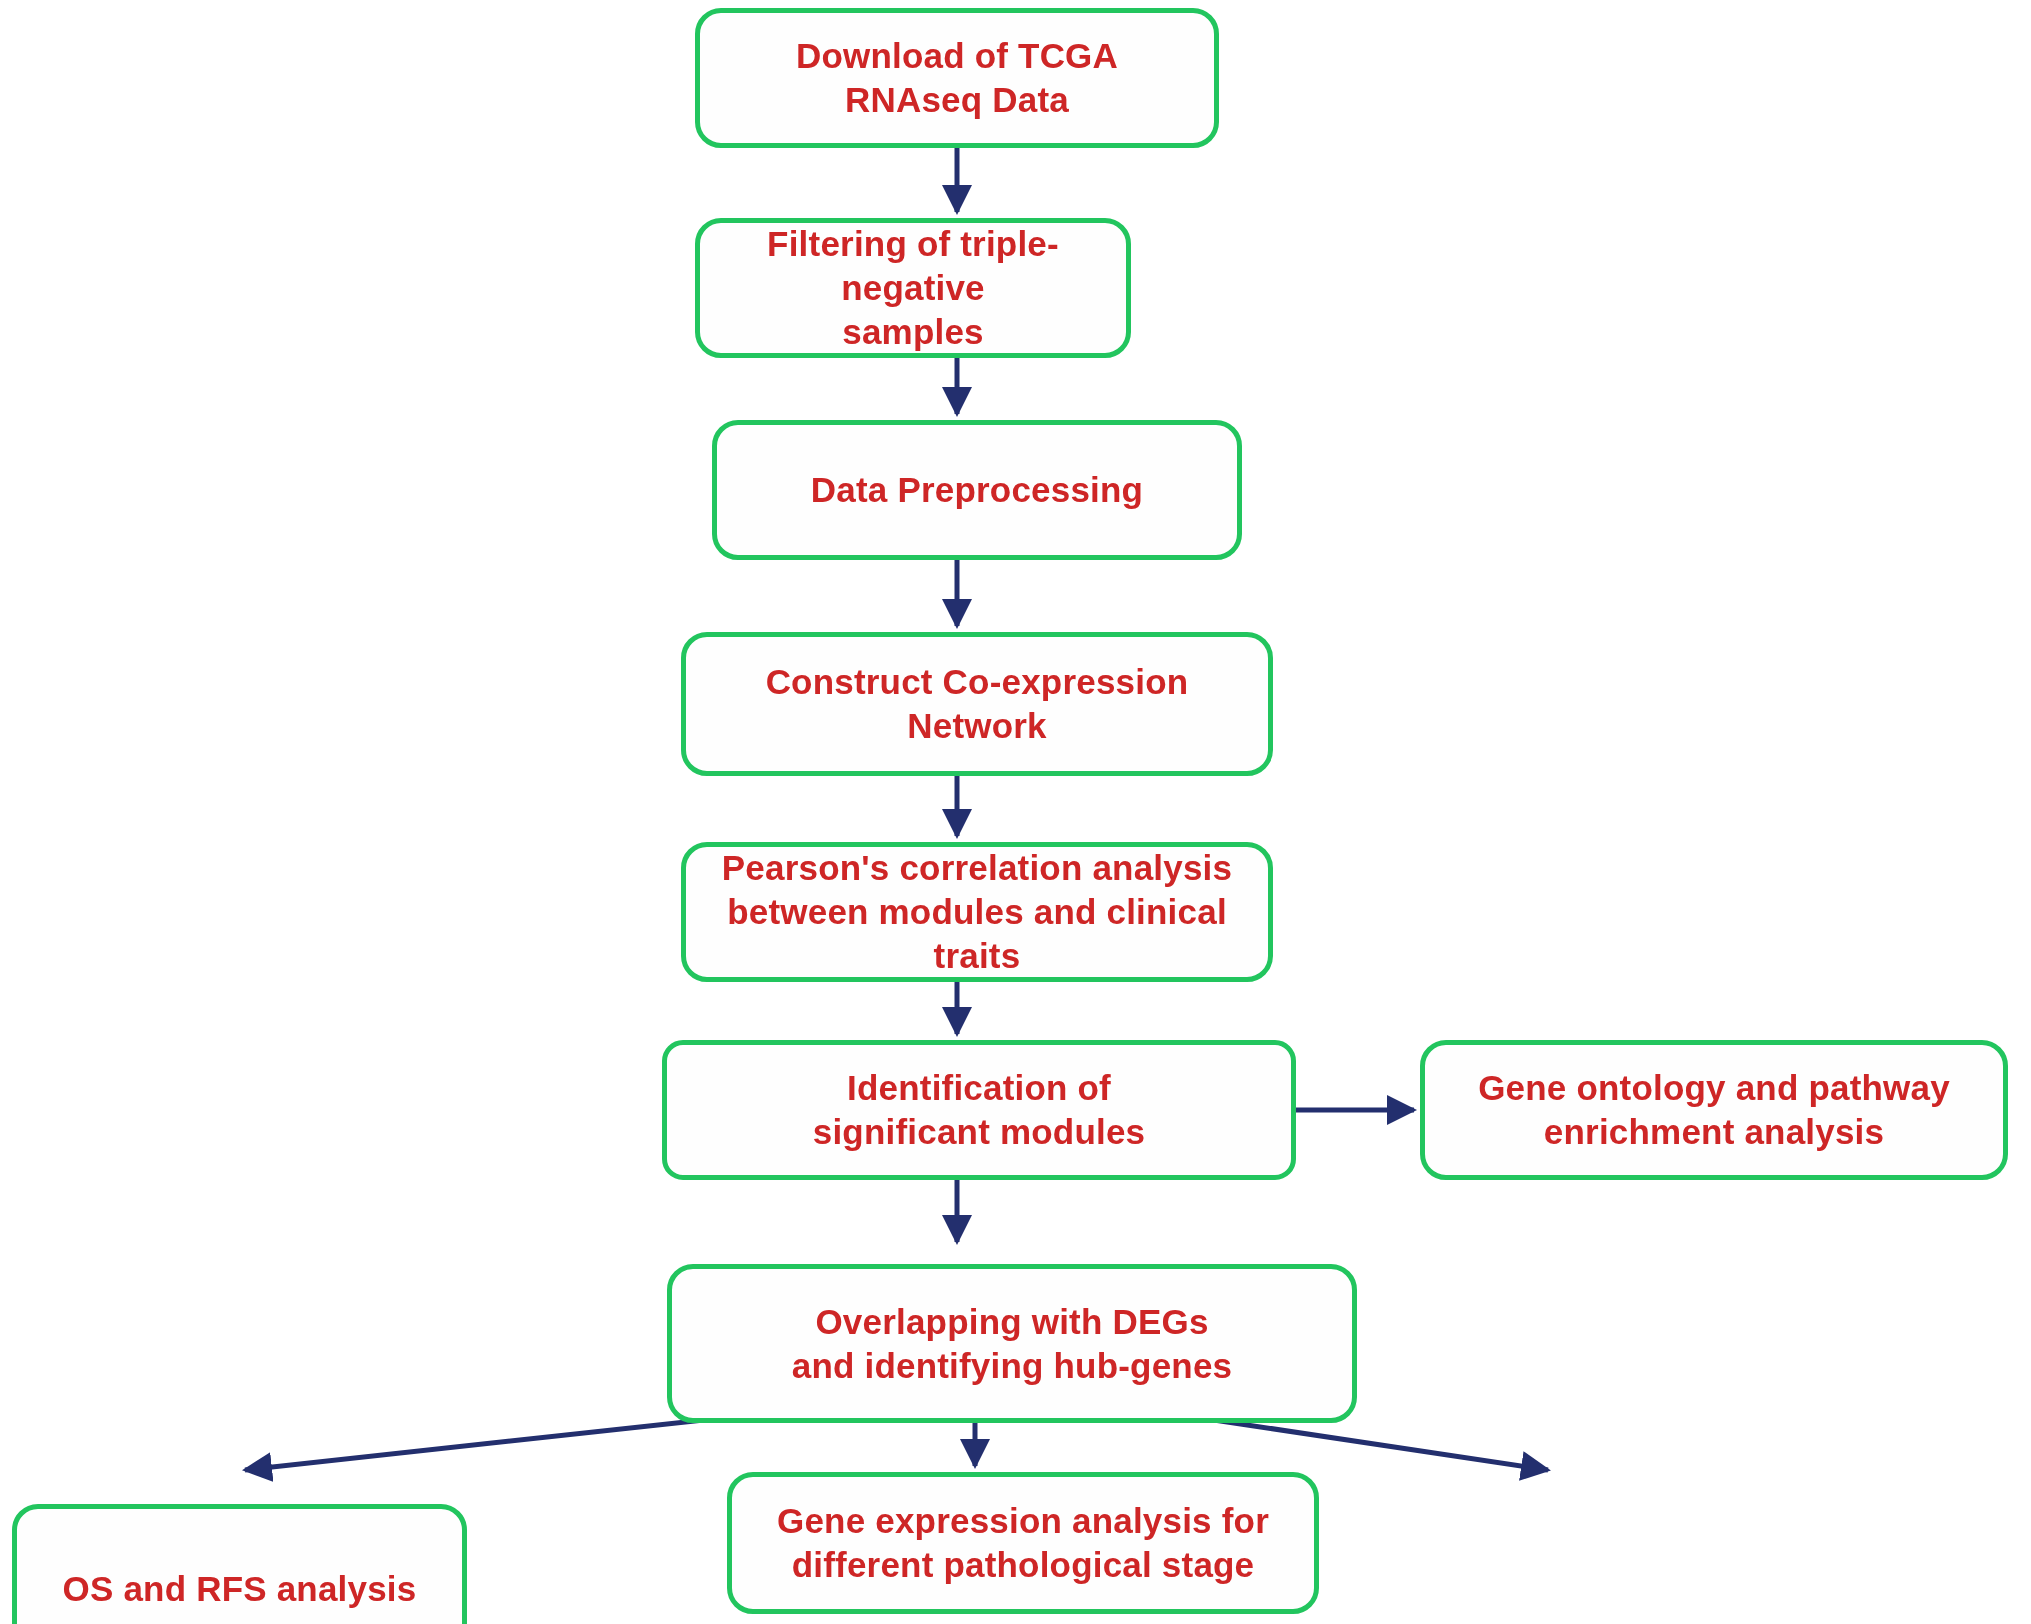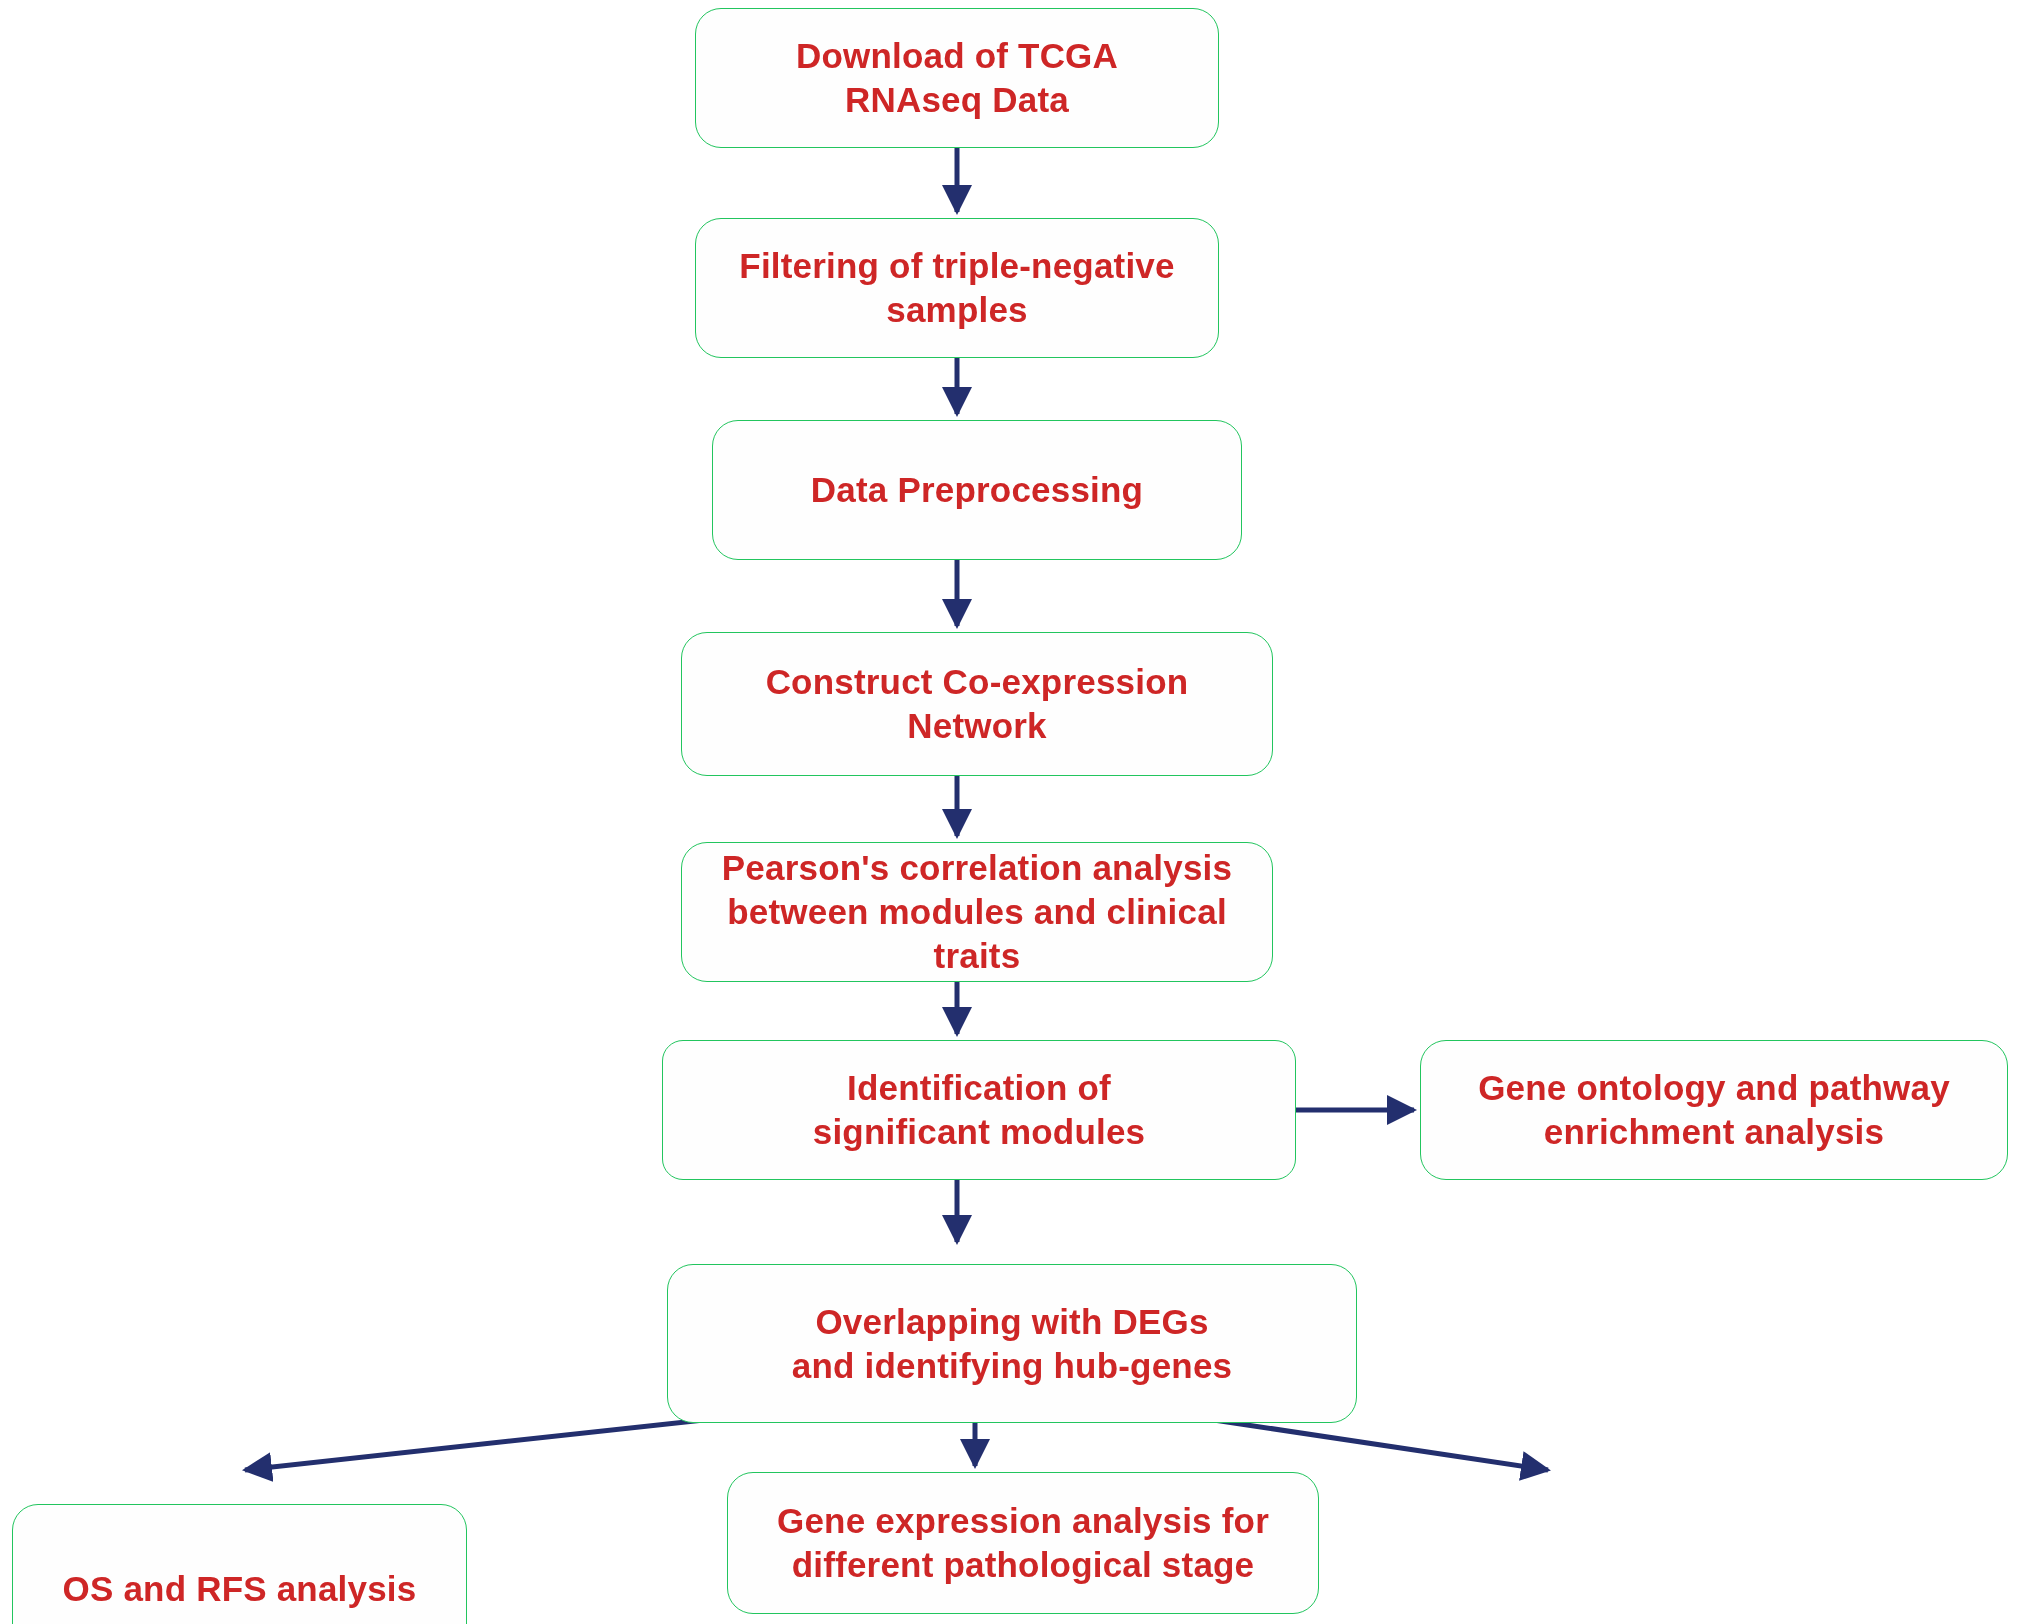--- a/index.html
+++ b/index.html
@@ -21,41 +21,41 @@
     position: absolute;
     left: 0;
     top: 0;
     width: 2031px;
     height: 1624px;
     pointer-events: none;
   }
   .node {
     position: absolute;
     box-sizing: border-box;
-    border: 1px solid #22c55e;
+    border: 5px solid #22c55e;
     border-radius: 26px;
     background: #FEFEFE;
     display: flex;
     align-items: center;
     justify-content: center;
     text-align: center;
     padding: 6px 14px;
   }
   .node-label {
     color: #CE2626;
     font-weight: bold;
     font-size: 35px;
     line-height: 1.25;
     letter-spacing: 0.2px;
     white-space: pre-line;
     font-family: "Liberation Sans", sans-serif;
   }
   
   #node-download      { left: 695px;  top: 8px;    width: 524px;  height: 140px; }
-  #node-filtering     { left: 695px;  top: 218px;  width: 524px;  height: 140px; }
+  #node-filtering     { left: 695px;  top: 218px;  width: 436px;  height: 140px; }
   #node-preprocessing { left: 712px;  top: 420px;  width: 530px;  height: 140px; }
   #node-network       { left: 681px;  top: 632px;  width: 592px;  height: 144px; text-align: center; }
   #node-pearson       { left: 681px;  top: 842px;  width: 592px;  height: 140px; text-align: center; }
   #node-identification{ left: 662px;  top: 1040px; width: 634px;  height: 140px; border-radius: 21px; }
   #node-ontology      { left: 1420px; top: 1040px; width: 588px;  height: 140px; }
   #node-overlapping   { left: 667px;  top: 1248px; width: 690px;  height: 159px; margin-top: 16px; }
   #node-os-rfs        { left: 12px;   top: 1504px; width: 455px;  height: 170px; }
   #node-gene-expr     { left: 679px;  top: 1472px; width: 592px;  height: 142px; margin-left: 48px; }
   #node-roc           { left: 1341px; top: 1472px; width: 658px;  height: 142px; }
 </style>

